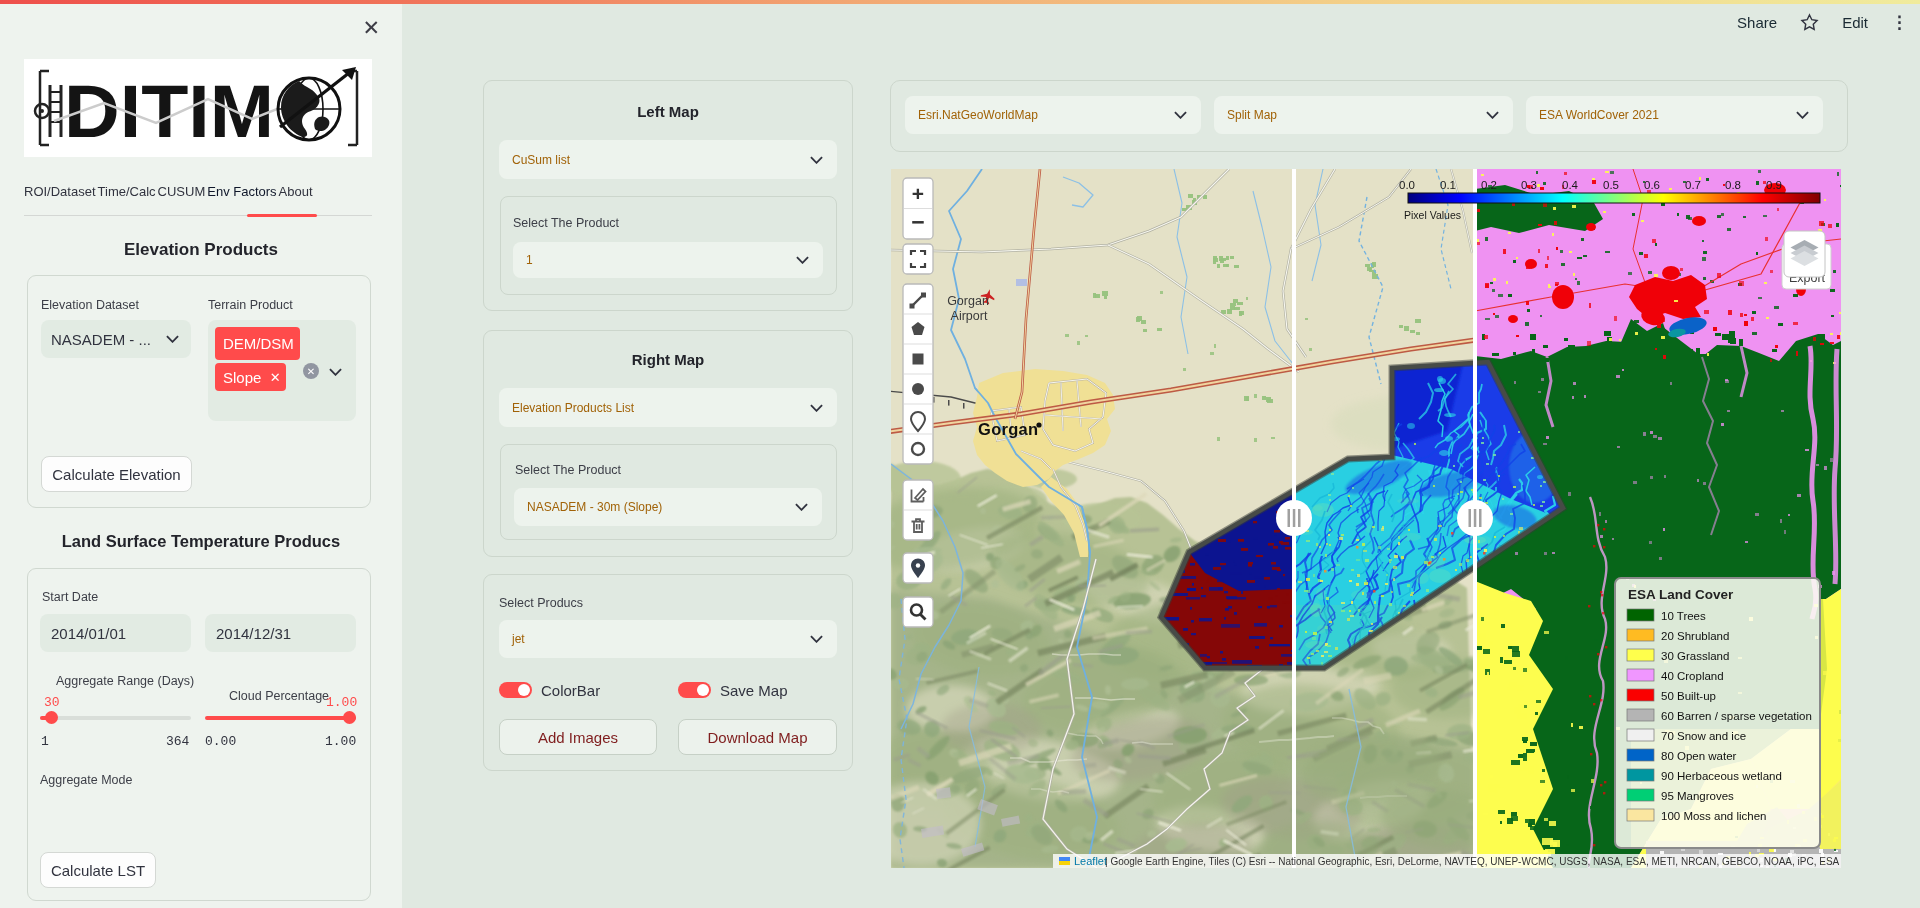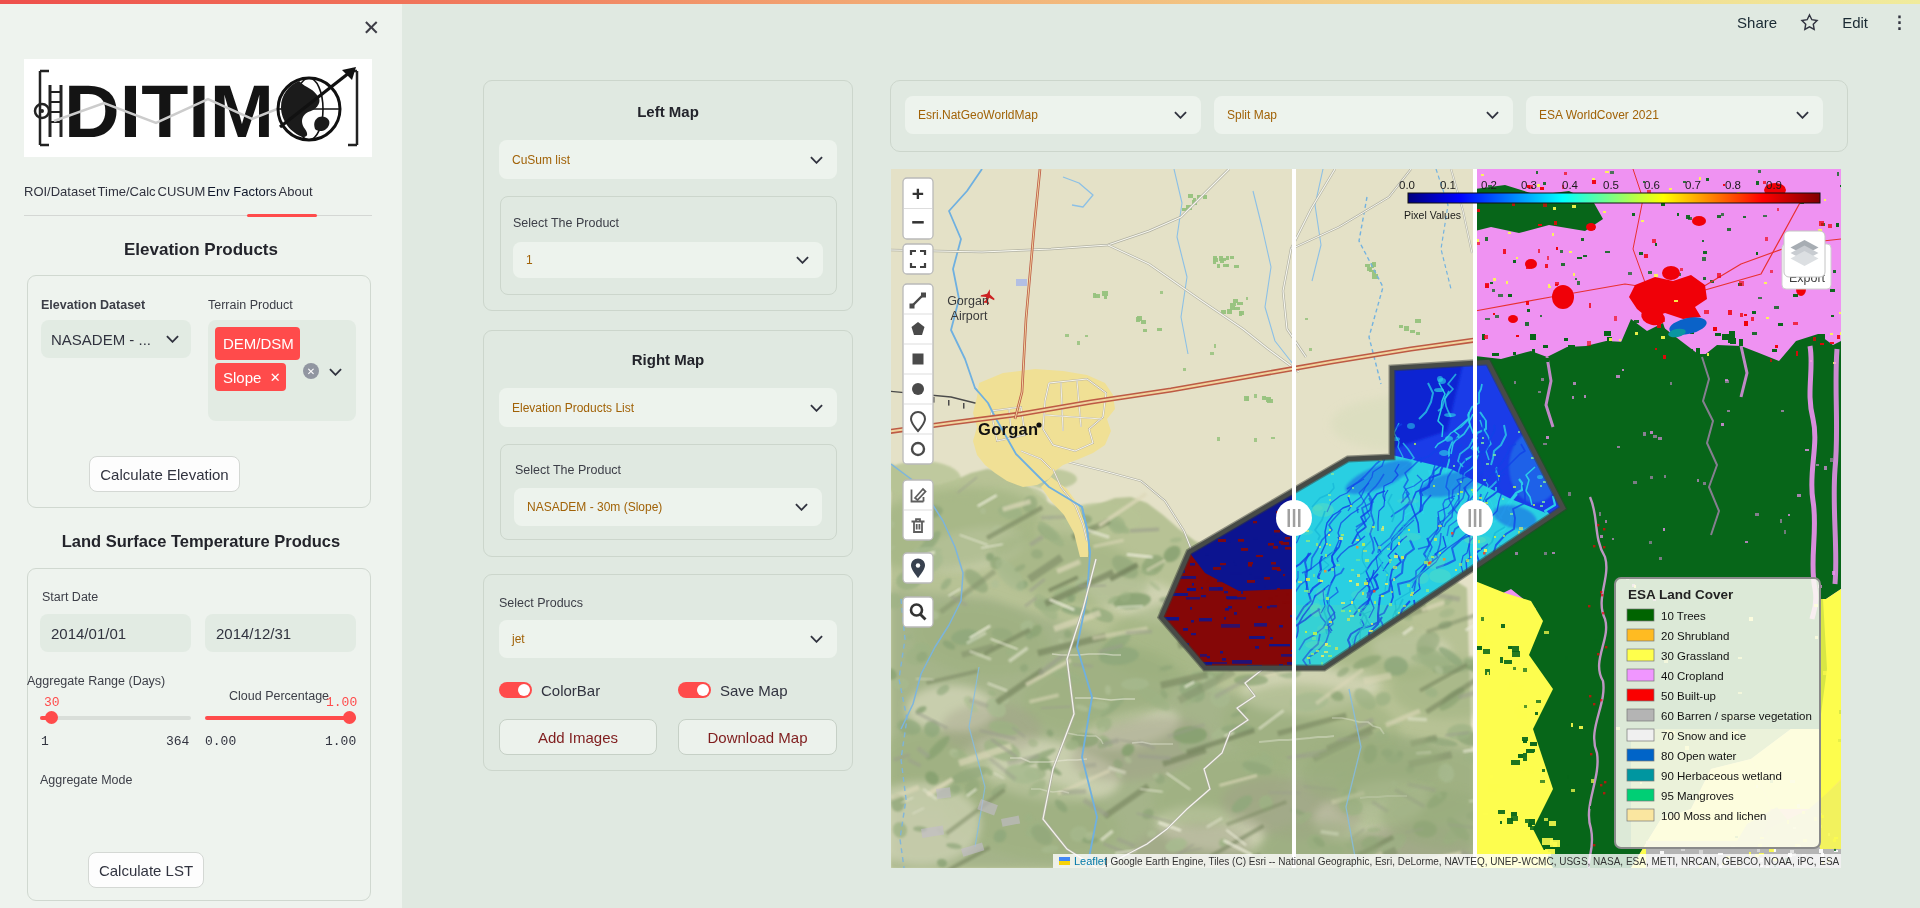--- a/index.html
+++ b/index.html
@@ -15,21 +15,21 @@
 .logo { position:absolute; left:24px; top:55px; width:348px; height:98px; background:#ffffff; }
 .tabs { position:absolute; left:24px; top:180px; width:348px; font-size:13px; color:#31333f; }
 .tabs .row { display:flex; gap:2px; padding-bottom:12px; white-space:nowrap; }
 .tabs .row .act { color:#0f172a; }
 .tabs .base { position:absolute; left:0; top:31px; width:348px; height:1px; background:#d4d7d4; }
 .tabs .hl { position:absolute; left:223px; top:29.5px; width:70px; height:3px; background:#ff4b4b; border-radius:2px; }
 .h19 { font-size:17px; font-weight:bold; color:#23242b; text-align:center; }
 .scard { position:absolute; border:1px solid #d0d8d0; border-radius:9px; }
 .lbl { font-size:12.5px; color:#3c3e47; }
 .sin { background:#e2ebe3; border-radius:8px; font-size:15px; color:#31333f; display:flex; align-items:center; }
-.btn { background:#fdfdfd; border:1px solid #d4d8d4; border-radius:8px; font-size:15px; color:#31333f; display:flex; align-items:center; justify-content:center;margin-left:48px; }
+.btn { background:#fdfdfd; border:1px solid #d4d8d4; border-radius:8px; font-size:15px; color:#31333f; display:flex; align-items:center; justify-content:center; }
 .chev { width:13px; height:8px; }
 .mono { font-family:"Liberation Mono", monospace; }
 
 .mcard { position:absolute; border:1px solid #ccd6cc; border-radius:9px; }
 .min { background:#edf3ed; border-radius:8px; font-size:12px; color:#a16207; position:absolute; display:flex; align-items:center; }
 .mbtn { position:absolute; background:#e7efe7; border:1px solid #c6d0c6; border-radius:8px; font-size:15px; color:#7f1d1d; display:flex; align-items:center; justify-content:center; }
 .toggle { position:absolute; width:33px; height:16px; background:#ff4b4b; border-radius:9px; }
 .toggle .knob { position:absolute; right:2px; top:2px; width:12px; height:12px; border-radius:50%; background:#fff; }
 .tlabel { position:absolute; font-size:15px; color:#31333f; }
 
@@ -82,42 +82,42 @@
         <span>Time/Calc</span>
         <span>CUSUM</span>
         <span class="act">Env Factors</span>
         <span>About</span>
       </div>
    <div class="base"></div>
       <div class="hl"></div>
  </div>
  <div class="h19" style="position:absolute;left:0;top:236px;width:402px;">Elevation Products</div>
  <div class="scard" style="left:27px;top:271px;width:344px;height:233px;"></div>
- <div class="lbl" style="position:absolute;left:41px;top:294px;font-weight:bold;">Elevation Dataset</div>
+ <div class="lbl" style="position:absolute;left:41px;top:294px;">Elevation Dataset</div>
  <div class="sin" style="position:absolute;left:41px;top:316px;width:150px;height:38px;padding:0 10px;">NASADEM - ...
    <svg class="chev" style="position:absolute;right:12px;" viewBox="0 0 14 8" fill="none" stroke="#31333f" stroke-width="2">
         <path d="M1 1l6 6 6-6"></path>
       </svg></div>
  <div class="lbl" style="position:absolute;left:208px;top:294px;">Terrain Product</div>
  <div class="sin" style="position:absolute;left:208px;top:316px;width:148px;height:101px;"></div>
  <div style="position:absolute;left:215px;top:323px;width:85px;height:33px;background:#ff4b4b;border-radius:4px;color:#fff;font-size:15px;display:flex;align-items:center;padding-left:8px;overflow:hidden;white-space:nowrap;">DEM/DSM&nbsp;&nbsp;</div>
  <div style="position:absolute;left:215px;top:359px;width:71px;height:28px;background:#ff4b4b;border-radius:4px;color:#fff;font-size:15px;display:flex;align-items:center;padding-left:8px;">Slope&nbsp;&nbsp;<span style="font-size:13px;">✕</span></div>
  <div style="position:absolute;left:303px;top:359px;width:16px;height:16px;border-radius:50%;background:#9196a1;color:#fff;font-size:10px;display:flex;align-items:center;justify-content:center;">✕</div>
  <svg class="chev" style="position:absolute;left:329px;top:364px;" viewBox="0 0 14 8" fill="none" stroke="#31333f" stroke-width="2">
       <path d="M1 1l6 6 6-6"></path>
     </svg>
  <div class="btn" style="position:absolute;left:41px;top:452px;width:151px;height:36px;">Calculate Elevation</div>
 
  <div class="h19" style="position:absolute;left:0;top:528px;width:402px;font-size:16.5px;">Land Surface Temperature Producs</div>
  <div class="scard" style="left:27px;top:564px;width:344px;height:333px;"></div>
  <div class="lbl" style="position:absolute;left:42px;top:586px;">Start Date</div>
  <div class="lbl" style="position:absolute;left:206px;top:586px;margin-top:40px;">End Date</div>
  <div class="sin" style="position:absolute;left:40px;top:610px;width:151px;height:38px;padding-left:11px;">2014/01/01</div>
  <div class="sin" style="position:absolute;left:205px;top:610px;width:151px;height:38px;padding-left:11px;">2014/12/31</div>
- <div class="lbl" style="position:absolute;left:27px;top:670px;">Aggregate Range (Days)</div>
+ <div class="lbl" style="position:absolute;left:56px;top:670px;">Aggregate Range (Days)</div>
  <div class="lbl" style="position:absolute;left:205px;top:685px;margin-left:24px;">Cloud Percentage</div>
  <div class="mono" style="position:absolute;left:44px;top:691px;font-size:13px;color:#ff4b4b;">30</div>
  <div class="mono" style="position:absolute;left:326px;top:691px;font-size:13px;color:#ff4b4b;">1.00</div>
 
  <div style="position:absolute;left:40px;top:712px;width:151px;height:4px;background:#d9ded9;border-radius:2px;"></div>
  <div style="position:absolute;left:40px;top:712px;width:12px;height:4px;background:#ff4b4b;border-radius:2px;"></div>
  <div style="position:absolute;left:45px;top:707px;width:13px;height:13px;border-radius:50%;background:#ff4b4b;"></div>
 
  <div style="position:absolute;left:205px;top:712px;width:151px;height:4px;background:#ff4b4b;border-radius:2px;"></div>
  <div style="position:absolute;left:343px;top:707px;width:13px;height:13px;border-radius:50%;background:#ff4b4b;"></div>

